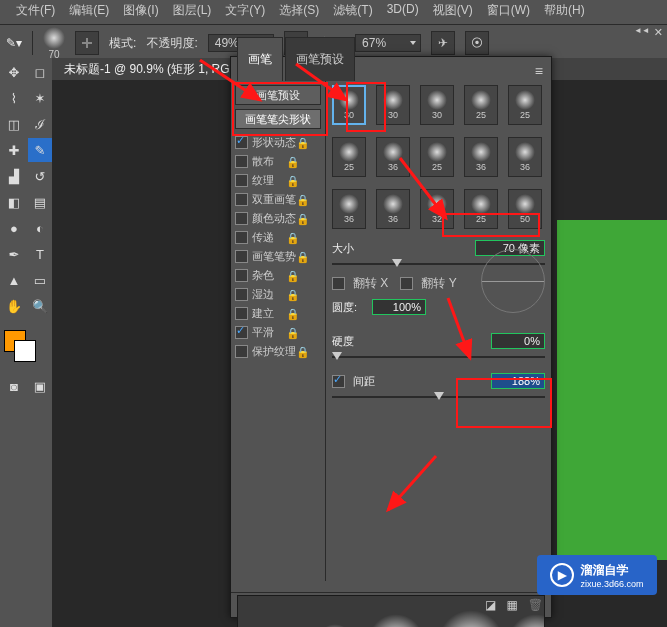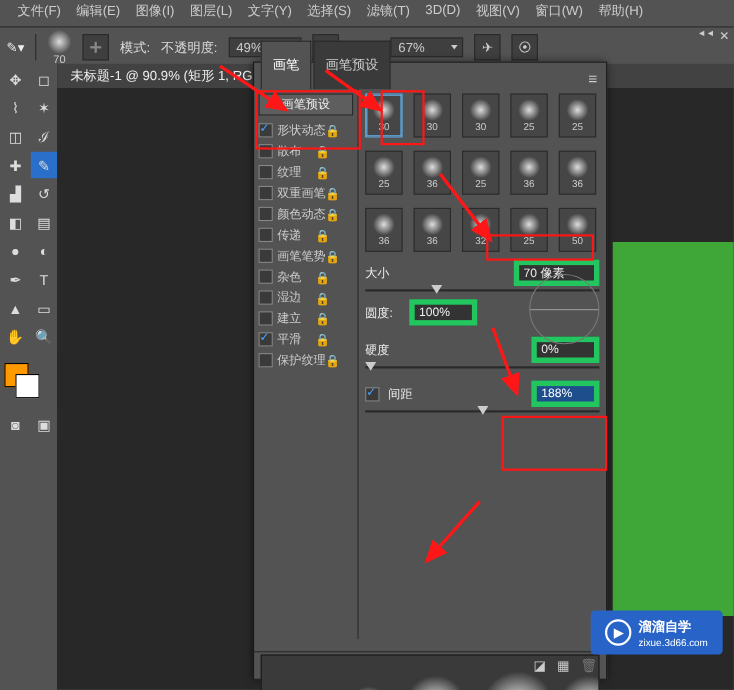--- a/index.html
+++ b/index.html
@@ -37,21 +37,21 @@
 .opt-row span{flex:1;font-size:11px;white-space:nowrap}
 .lock{width:10px;height:10px;color:#999;font-size:10px}
 .right-col{flex:1;padding:4px 6px;position:relative}
 .brush-grid{display:grid;grid-template-columns:repeat(5,32px);gap:12px}
 .bcell{width:32px;height:38px;background:#464646;border:1px solid #2a2a2a;display:flex;flex-direction:column;align-items:center;justify-content:center}
 .bcell.sel{border:1px solid #63b3ed;box-shadow:0 0 0 1px #63b3ed inset}
 .bthumb{width:20px;height:20px;border-radius:50%;background:radial-gradient(circle,#ddd 0%,rgba(221,221,221,0) 70%)}
 .bnum{font-size:9px;color:#ccc}
 .field-row{display:flex;align-items:center;margin-top:6px;height:18px}
 .field-row .flab{width:34px;font-size:11px;color:#eee}
-.num-input{background:#333;border:5px solid #22c55e;color:#eee;font-size:11px;padding:1px 4px;width:44px;text-align:left}
+.num-input{background:#333;border:1px solid #22c55e;color:#eee;font-size:11px;padding:1px 4px;width:44px;text-align:right}
 .slider{position:relative;height:10px;margin-top:2px}
 .slider-track{position:absolute;left:0;right:0;top:4px;height:2px;background:#2a2a2a}
 .slider-thumb{position:absolute;top:0;width:0;height:0;border-left:5px solid transparent;border-right:5px solid transparent;border-top:8px solid #ccc}
 .angle-widget{position:absolute;right:6px;top:168px;width:62px;height:62px;border:1px solid #777;border-radius:50%}
 .angle-widget::before{content:"";position:absolute;left:0;right:0;top:50%;height:1px;background:#999}
 .preview{margin:14px 6px 0;height:92px;background:#3a3a3a;border:1px solid #1a1a1a;position:relative;overflow:hidden}
 .glow{position:absolute;border-radius:50%;background:radial-gradient(circle,#fff 0%,rgba(255,255,255,0) 70%)}
 .footer{position:absolute;left:0;right:0;bottom:0;height:24px;border-top:1px solid #2a2a2a;display:flex;align-items:center;justify-content:flex-end;gap:10px;padding:0 8px}
 .red-box{border:2px solid #ff1717;position:absolute;pointer-events:none}
 .red-arrow{position:absolute;pointer-events:none}
@@ -148,20 +148,21 @@
 
 <div class="panel">
   <div class="panel-tabs">
     <div class="ptab act">画笔</div>
     <div class="ptab">画笔预设</div>
     <span class="panel-menu">≡</span>
   </div>
   <div class="panel-body">
     <div class="left-col">
       <div class="left-hdr">画笔预设</div>
+      <div class="left-hdr" style="background:#6e6e6e;color:#fff">画笔笔尖形状</div>
       <div id="opt-list">
           <div class="opt-row">
             <div class="cb ck"></div>
             <span>形状动态</span>
             <span class="lock">🔒</span>
           </div>
           <div class="opt-row">
             <div class="cb"></div>
             <span>散布</span>
             <span class="lock">🔒</span>
@@ -285,20 +286,26 @@
       <div class="field-row" style="margin-top:10px">
         <span class="flab">大小</span>
         <span style="flex:1"></span>
         <input class="num-input" style="width: 60px;" value="70 像素">
       </div>
       <div class="slider">
           <div class="slider-track"></div>
           <div class="slider-thumb" style="left:28%"></div>
         </div>
 
+      <div class="chk-row">
+        <div class="cb"></div>
+          <span>翻转 X</span>
+        <div class="cb" style="margin-left:8px"></div>
+          <span>翻转 Y</span>
+      </div>
 
       <div class="field-row">
         <span class="flab" style="width:40px">圆度:</span>
         <input class="num-input" value="100%" style="">
       </div>
 
       <div class="angle-widget"></div>
 
       <div class="field-row" style="margin-top:16px">
         <span class="flab">硬度</span>

